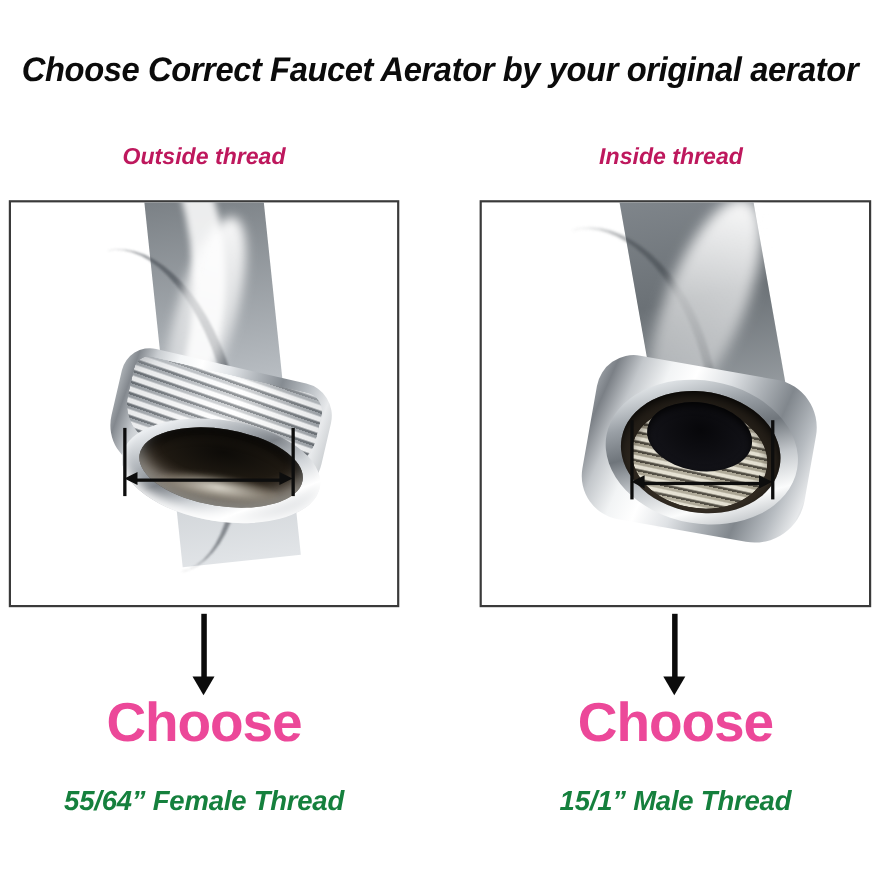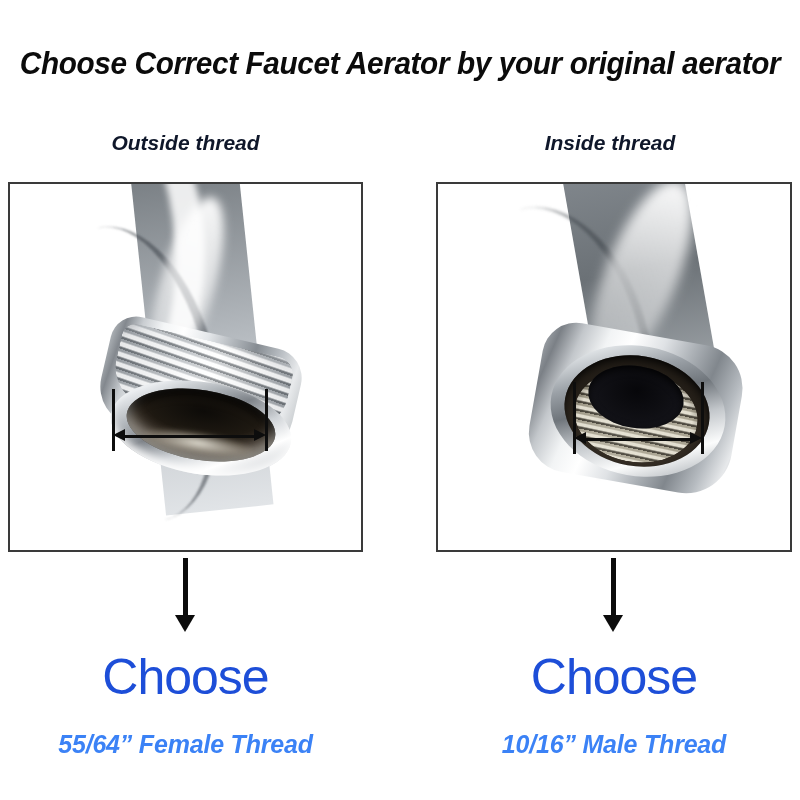--- a/index.html
+++ b/index.html
@@ -33,21 +33,21 @@
     white-space: nowrap;
   }
 
   
   .thread-label {
     position: absolute;
     top: 131px;
     font-weight: bold;
     font-style: italic;
     font-size: 21px;
-    color: #0f172a;
+    color: #be185d;
     text-align: center;
     white-space: nowrap;
   }
   .thread-label.left  { left: 8px;  width: 355px; }
   .thread-label.right { left: 432px; width: 356px; }
 
   
   .panel {
     position: absolute;
     top: 182px;
@@ -328,39 +328,39 @@
     left: -8px;
     width: 0; height: 0;
     border-left: 10.5px solid transparent;
     border-right: 10.5px solid transparent;
     border-top: 17px solid #0b0b0b;
   }
 
   
   .choose {
     position: absolute;
-    top: 648px;
-    font-weight: normal;
+    top: 628px;
+    font-weight: bold;
     font-size: 50px;
     letter-spacing: -1px;
-    color: #1d4ed8;
+    color: #ec4899;
     text-align: center;
     white-space: nowrap;
   }
   .choose.left  { left: 8px;   width: 355px; }
   .choose.right { left: 436px; width: 356px; }
 
   .result {
     position: absolute;
-    top: 730px;
+    top: 714px;
     font-weight: bold;
     font-style: italic;
     font-size: 25px;
     letter-spacing: -0.2px;
-    color: #3b82f6;
+    color: #15803d;
     text-align: center;
     white-space: nowrap;
   }
   .result.left  { left: 8px;   width: 355px; }
   .result.right { left: 436px; width: 356px; }
 </style>
 </head>
 <body>
 
 <div class="title">Choose Correct Faucet Aerator by your original aerator</div>
@@ -423,13 +423,13 @@
   <div class="shaft" style="height:58px;"></div>
   <div class="tip" style="top:57px;"></div>
 </div>
 
 <div class="choose left">Choose</div>
 
 <div class="choose right">Choose</div>
 
 <div class="result left">55/64” Female Thread</div>
 
-<div class="result right">10/16” Male Thread</div>
+<div class="result right">15/1” Male Thread</div>
 
 </body></html>

